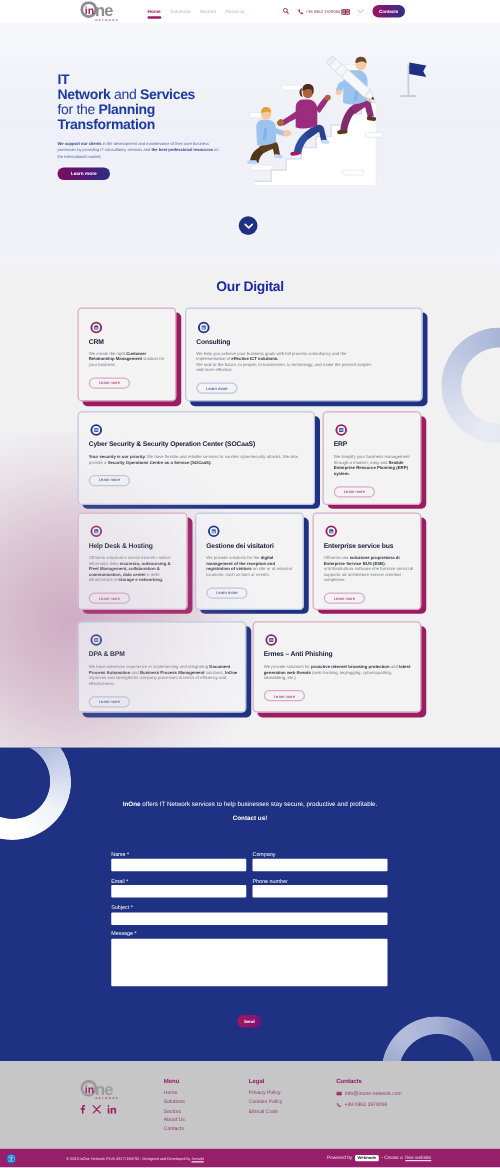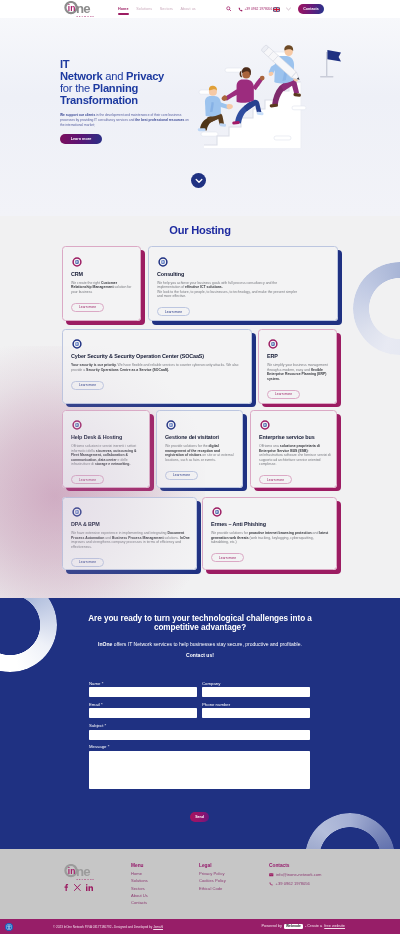--- a/index.html
+++ b/index.html
@@ -14,21 +14,21 @@
 .nav a{font-size:3.7px;text-decoration:none;color:#c9a8bb;letter-spacing:0.1px;position:relative;white-space:nowrap}
 .nav a.active{color:#9c1c62;font-weight:700}
 .nav a.active:after{content:"";position:absolute;left:-0.5px;right:-0.5px;bottom:-3.5px;height:1.2px;background:#9c1c62;border-radius:1px}
 .hright{position:absolute;left:226px;top:0;height:18px;display:flex;align-items:center;gap:0}
 .hphone{font-size:3.3px;color:#9c1c62;letter-spacing:0.02px;white-space:nowrap;margin-left:1px}
 .cta-btn{height:9.5px;width:26px;border-radius:5px;background:linear-gradient(100deg,#a0135f 0%,#6b1a78 48%,#25348c 100%);color:#fff;font-size:3.6px;font-weight:700;display:flex;align-items:center;justify-content:center;letter-spacing:0.02px}
 .hicon{display:flex;align-items:center;line-height:0}
 
 
 .hero{position:absolute;top:16px;left:0;width:400px;height:200px;background:linear-gradient(180deg,#f7f8fb 0%,#eef0f7 40%,#f2f3f8 100%);overflow:hidden}
-.hero-inner{position:absolute;left:60px;top:42px;width:180px}
+.hero-inner{position:absolute;left:46px;top:42px;width:180px}
 .hero h1{font-size:11.2px;line-height:12px;color:#1d3aa0;font-weight:400;letter-spacing:-0.25px}
 .hero h1 b{font-weight:700}
 .hero p{margin-top:7px;font-size:3.3px;line-height:4.8px;color:#5a63a2;width:131px;letter-spacing:-0.02px}
 .hero p b{font-weight:700;color:#3c4a96}
 .learn-hero{margin-top:7px;width:42px;height:10px;border-radius:5px;background:linear-gradient(100deg,#7c0e5c 0%,#5d1372 45%,#2a2f86 100%);color:#fff;font-size:3.8px;font-weight:700;display:flex;align-items:center;justify-content:center}
 .scroll-btn{position:absolute;left:191px;top:157px;width:15px;height:15px;border-radius:50%;background:#1f3182;display:flex;align-items:center;justify-content:center}
 .hero-art{position:absolute;left:196px;top:28px;width:152px;height:104px}
 
 
 .services{position:absolute;top:216px;left:0;width:400px;height:382px;background:#f1f1f2;overflow:hidden}
@@ -210,35 +210,35 @@
  <line x1="71" y1="27" x2="71" y2="37.6" stroke="#d2d5df" stroke-width="0.8"></line>
  <line x1="80" y1="27" x2="80" y2="37.6" stroke="#d2d5df" stroke-width="0.8"></line>
  <path d="M114,27 L124.5,32.3 L114,37.6 Z" fill="#f7f7f9" stroke="#d2d5df" stroke-width="0.8"></path>
  <path d="M121,30.8 L124.5,32.3 L121,33.8 Z" fill="#2c2c36"></path>
  <rect x="57" y="27" width="5.5" height="10.6" rx="2.6" fill="#eceef4" stroke="#d2d5df" stroke-width="0.8"></rect>
 </g>
 </g>
 </svg>
 </div>
     <div class="hero-inner">
-      <h1><b>IT</b><br><b>Network </b>and <b>Privacy</b><br>for the <b>Planning</b><br><b>Transformation</b></h1>
+      <h1><b>IT</b><br><b>Network </b>and <b>Services</b><br>for the <b>Planning</b><br><b>Transformation</b></h1>
       <p><b>We support our clients</b> in the development and maintenance of their core business processes by providing IT consultancy services and <b>the best professional resources</b> on the international market;</p>
       <div class="learn-hero">Learn more</div>
     </div>
     <div class="scroll-btn">
       <svg width="8" height="6" viewBox="0 0 16 11">
           <path d="M2.4 2.6 L8 8 L13.6 2.6" fill="none" stroke="#fff" stroke-width="2.6" stroke-linecap="round" stroke-linejoin="round"></path>
         </svg>
     </div>
   </div>
 
   <div class="services">
     <div class="svc-grad"></div>
     <div class="ring-right"></div>
-    <div class="svc-title">Our Hosting</div>
+    <div class="svc-title">Our Digital</div>
     <div class="grid" id="svc-grid">
         <div class="card" style="left: 62px; top: 30px; width: 79px; height: 75px;">
           <div class="bar" style="background:#9c1c62"></div>
           <div class="shim"></div>
           <div class="inner" style="border-color:#dba9c5"><svg class="c-ico" viewBox="0 0 40 40">
               <circle cx="20" cy="20" r="13" fill="none" stroke="#9c1c62" stroke-width="5"></circle>
               <rect x="14.5" y="14.5" width="11" height="11" rx="1.5" fill="#2a4a9c"></rect>
               <text x="20" y="23.8" font-family="Liberation Sans" font-size="8.5" font-weight="700" fill="#fff" text-anchor="middle">in</text>
             </svg><div class="c-title">CRM</div><div class="c-body" style="width:64px">We create the right <b>Customer Relationship Management</b> solution for your business</div><div class="lm" style="border-color:#dba9c5;color:#9c1c62">Learn more</div></div>
         </div>
@@ -314,21 +314,20 @@
               <text x="20" y="23.8" font-family="Liberation Sans" font-size="8.5" font-weight="700" fill="#fff" text-anchor="middle">in</text>
             </svg><div class="c-title">Ermes – Anti Phishing</div><div class="c-body" style="width:119px">We provide solutions for <b>proactive internet browsing protection</b> and <b>latest generation web threats</b> (web tracking, keylogging, cybersquatting, tabnabbing, etc.)</div><div class="lm" style="border-color:#dba9c5;color:#9c1c62">Learn more</div></div>
         </div>
       </div>
     <div class="svc-grad2"></div>
   </div>
 
   <div class="cta">
     <div class="cta-ring1"></div>
     <div class="cta-ring2"></div>
-    <div class="cta-h">Are you ready to turn your technological challenges into a competitive advantage?</div>
     <div class="cta-sub"><b>InOne</b> offers IT Network services to help businesses stay secure, productive and profitable.</div>
     <div class="cta-cu">Contact us!</div>
     <div class="form">
       <div class="f-row">
         <div class="f-g" style="width:108px">
             <span class="f-l">Name *</span>
             <input class="f-i" style="">
           </div>
         <div class="f-g" style="width:108px">
             <span class="f-l">Company</span>

